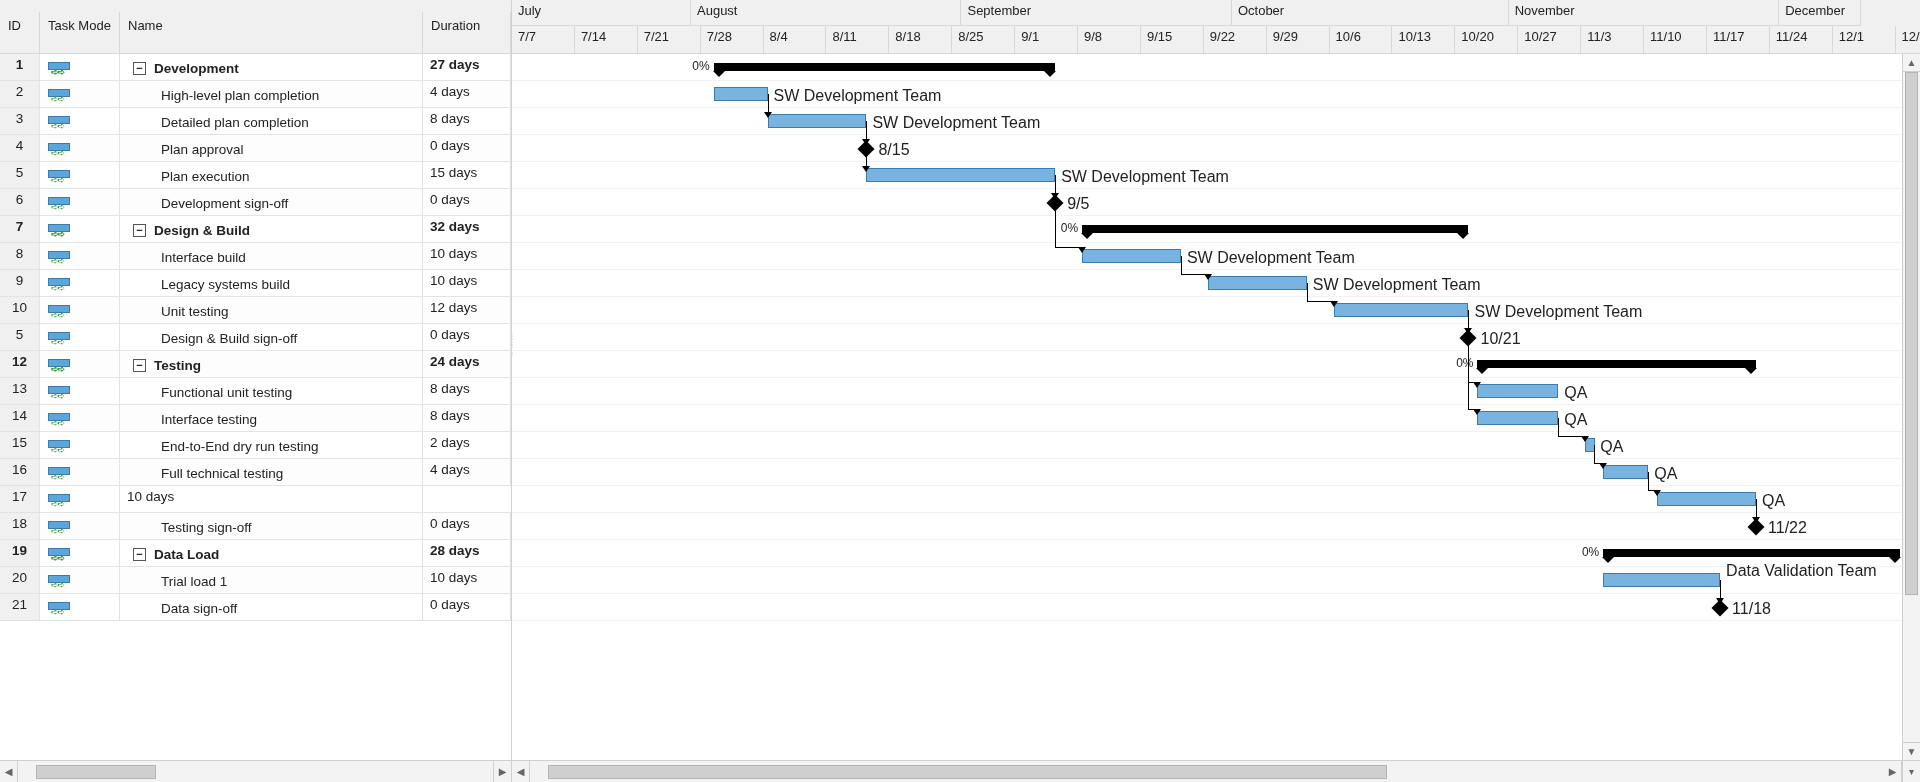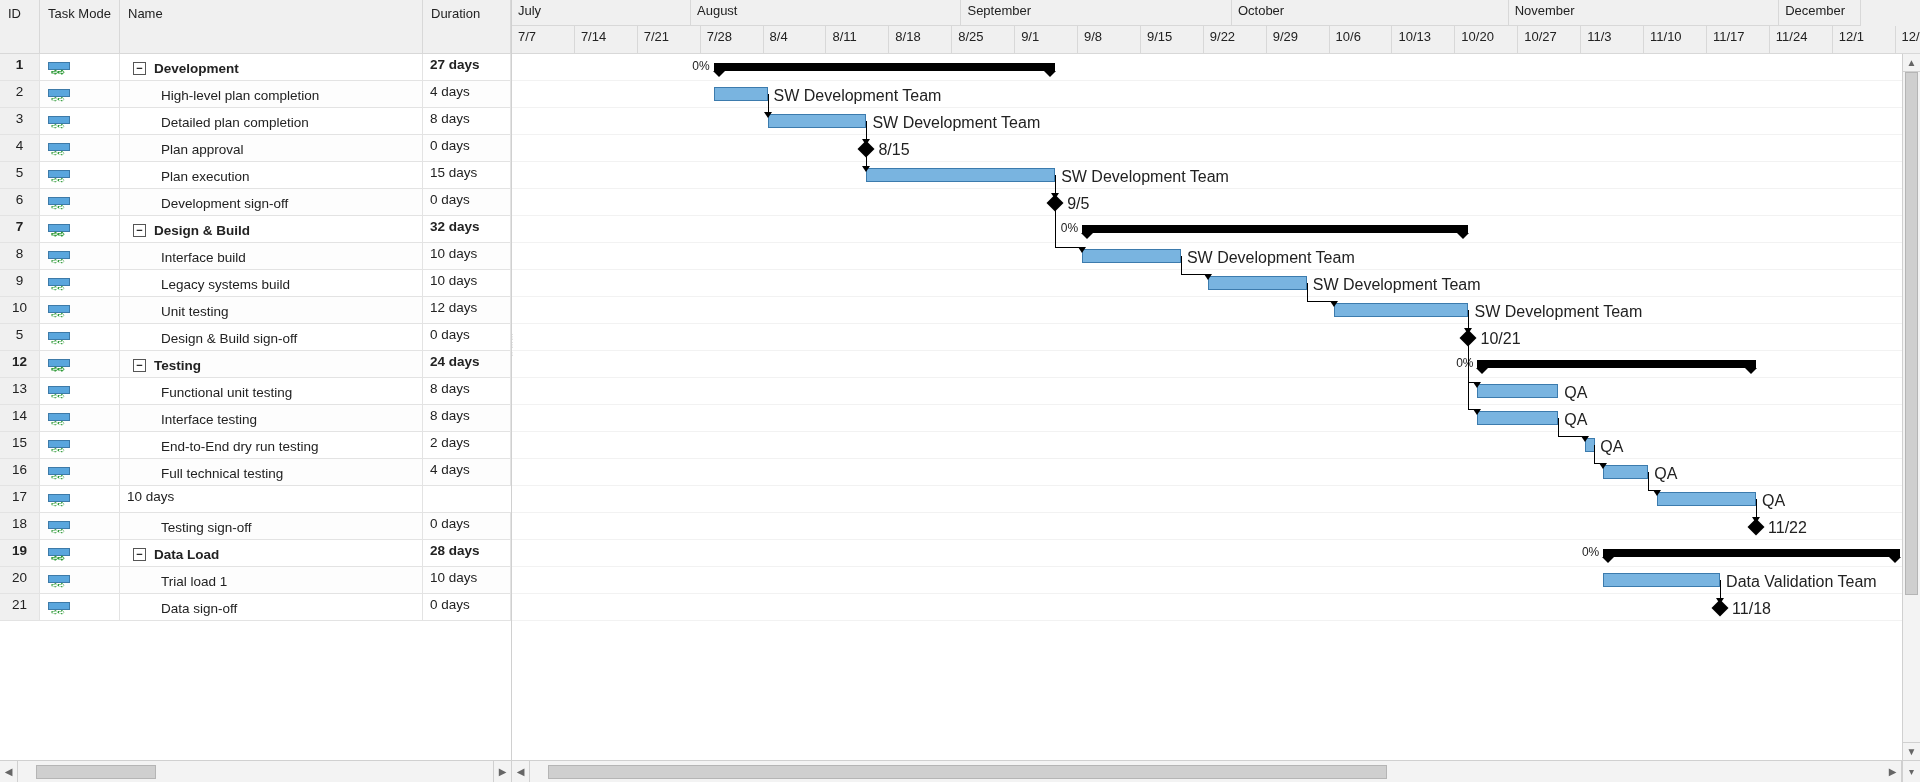--- a/index.html
+++ b/index.html
@@ -30,20 +30,21 @@
       height: 54px;
       background: #f0f0f0;
       border-bottom: 1px solid #d8d8d8;
     }
     .grid-head .hcell {
       border-right: 1px solid #d8d8d8;
       padding: 6px 8px 4px 8px;
       display:flex;
       align-items: flex-start;
       font-size:13px;
+      margin-top:12px;
     }
     .grid-body { flex:1; overflow:hidden; }
     .grow { 
       display:grid; 
       grid-template-columns: 40px 80px 1fr 88px; 
       height: 27px; 
       border-bottom: 1px solid #e3e3e3;
       font-size:13.5px;
     }
     .grow:nth-child(even){ background:#fdfdfd; }
@@ -619,21 +620,21 @@
           <div class="link link-v" style="left: 1136.2px; top: 418px; height: 18px;"></div>
           <div class="link link-h" style="top: 436px; left: 1136.2px; width: 8.98571px;"></div>
           <div class="arrow-down" style="left: 1141.19px; top: 436px;"></div>
           <div class="ms" style="left: 1238.03px; top: 467px;"></div>
           <div class="lbl" style="left: 1256.03px; top: 465px;">11/22</div>
           <div class="link link-v" style="left: 1244.03px; top: 445px; height: 18px;"></div>
           <div class="arrow-down" style="left: 1240.03px; top: 463px;"></div>
           <div class="sumbar" style="left: 1091.27px; width: 296.529px; top: 495px;"></div>
           <div class="pct" style="left: 1051.27px; top: 491px; width: 36px;">0%</div>
           <div class="bar" style="left: 1091.27px; width: 116.814px; top: 519px;"></div>
-          <div class="lbl" style="left: 1214.09px; top: 519px;">Data Validation Team</div>
+          <div class="lbl" style="left: 1214.09px; top: 508px;">Data Validation Team</div>
           <div class="ms" style="left: 1202.09px; top: 548px;"></div>
           <div class="lbl" style="left: 1220.09px; top: 546px;">11/18</div>
           <div class="link link-v" style="left: 1208.09px; top: 526px; height: 18px;"></div>
           <div class="arrow-down" style="left: 1204.09px; top: 544px;"></div>
         </div>
     </div>
     <div class="vscroll">
       <div class="vbtn">▲</div>
       <div class="vtrack">
           <div class="vthumb" style="top:0; height:78%;"></div>

